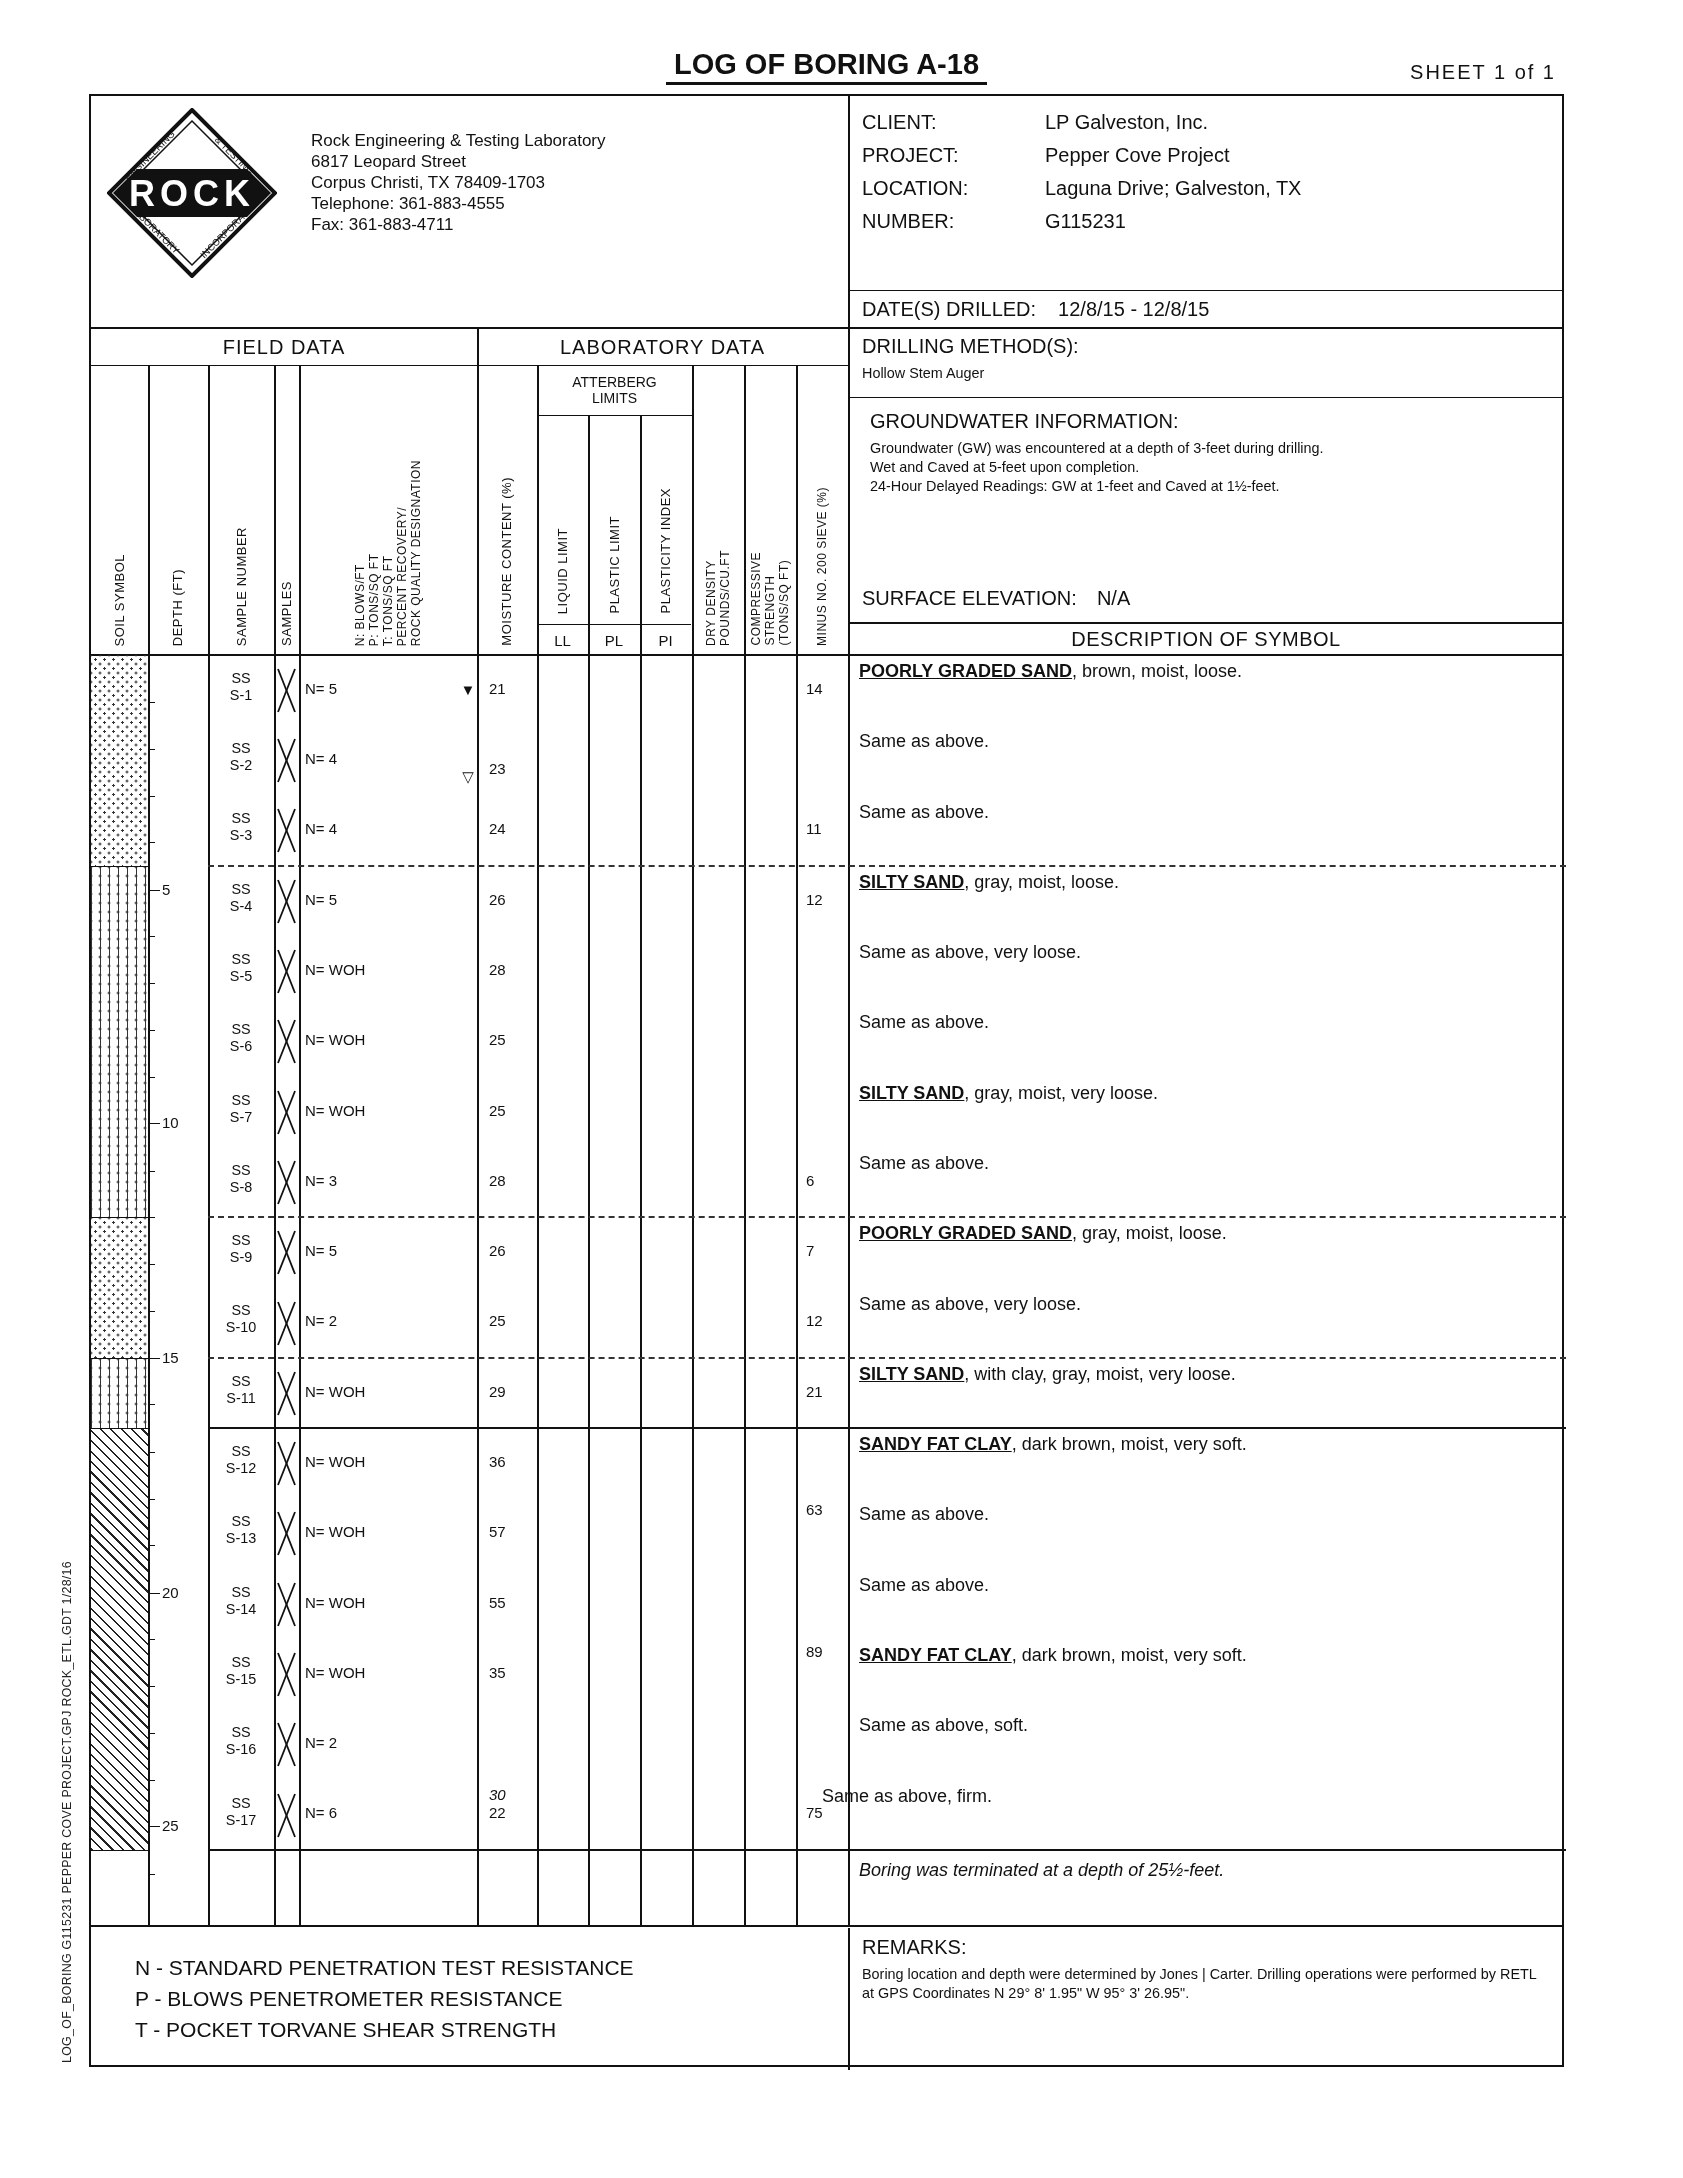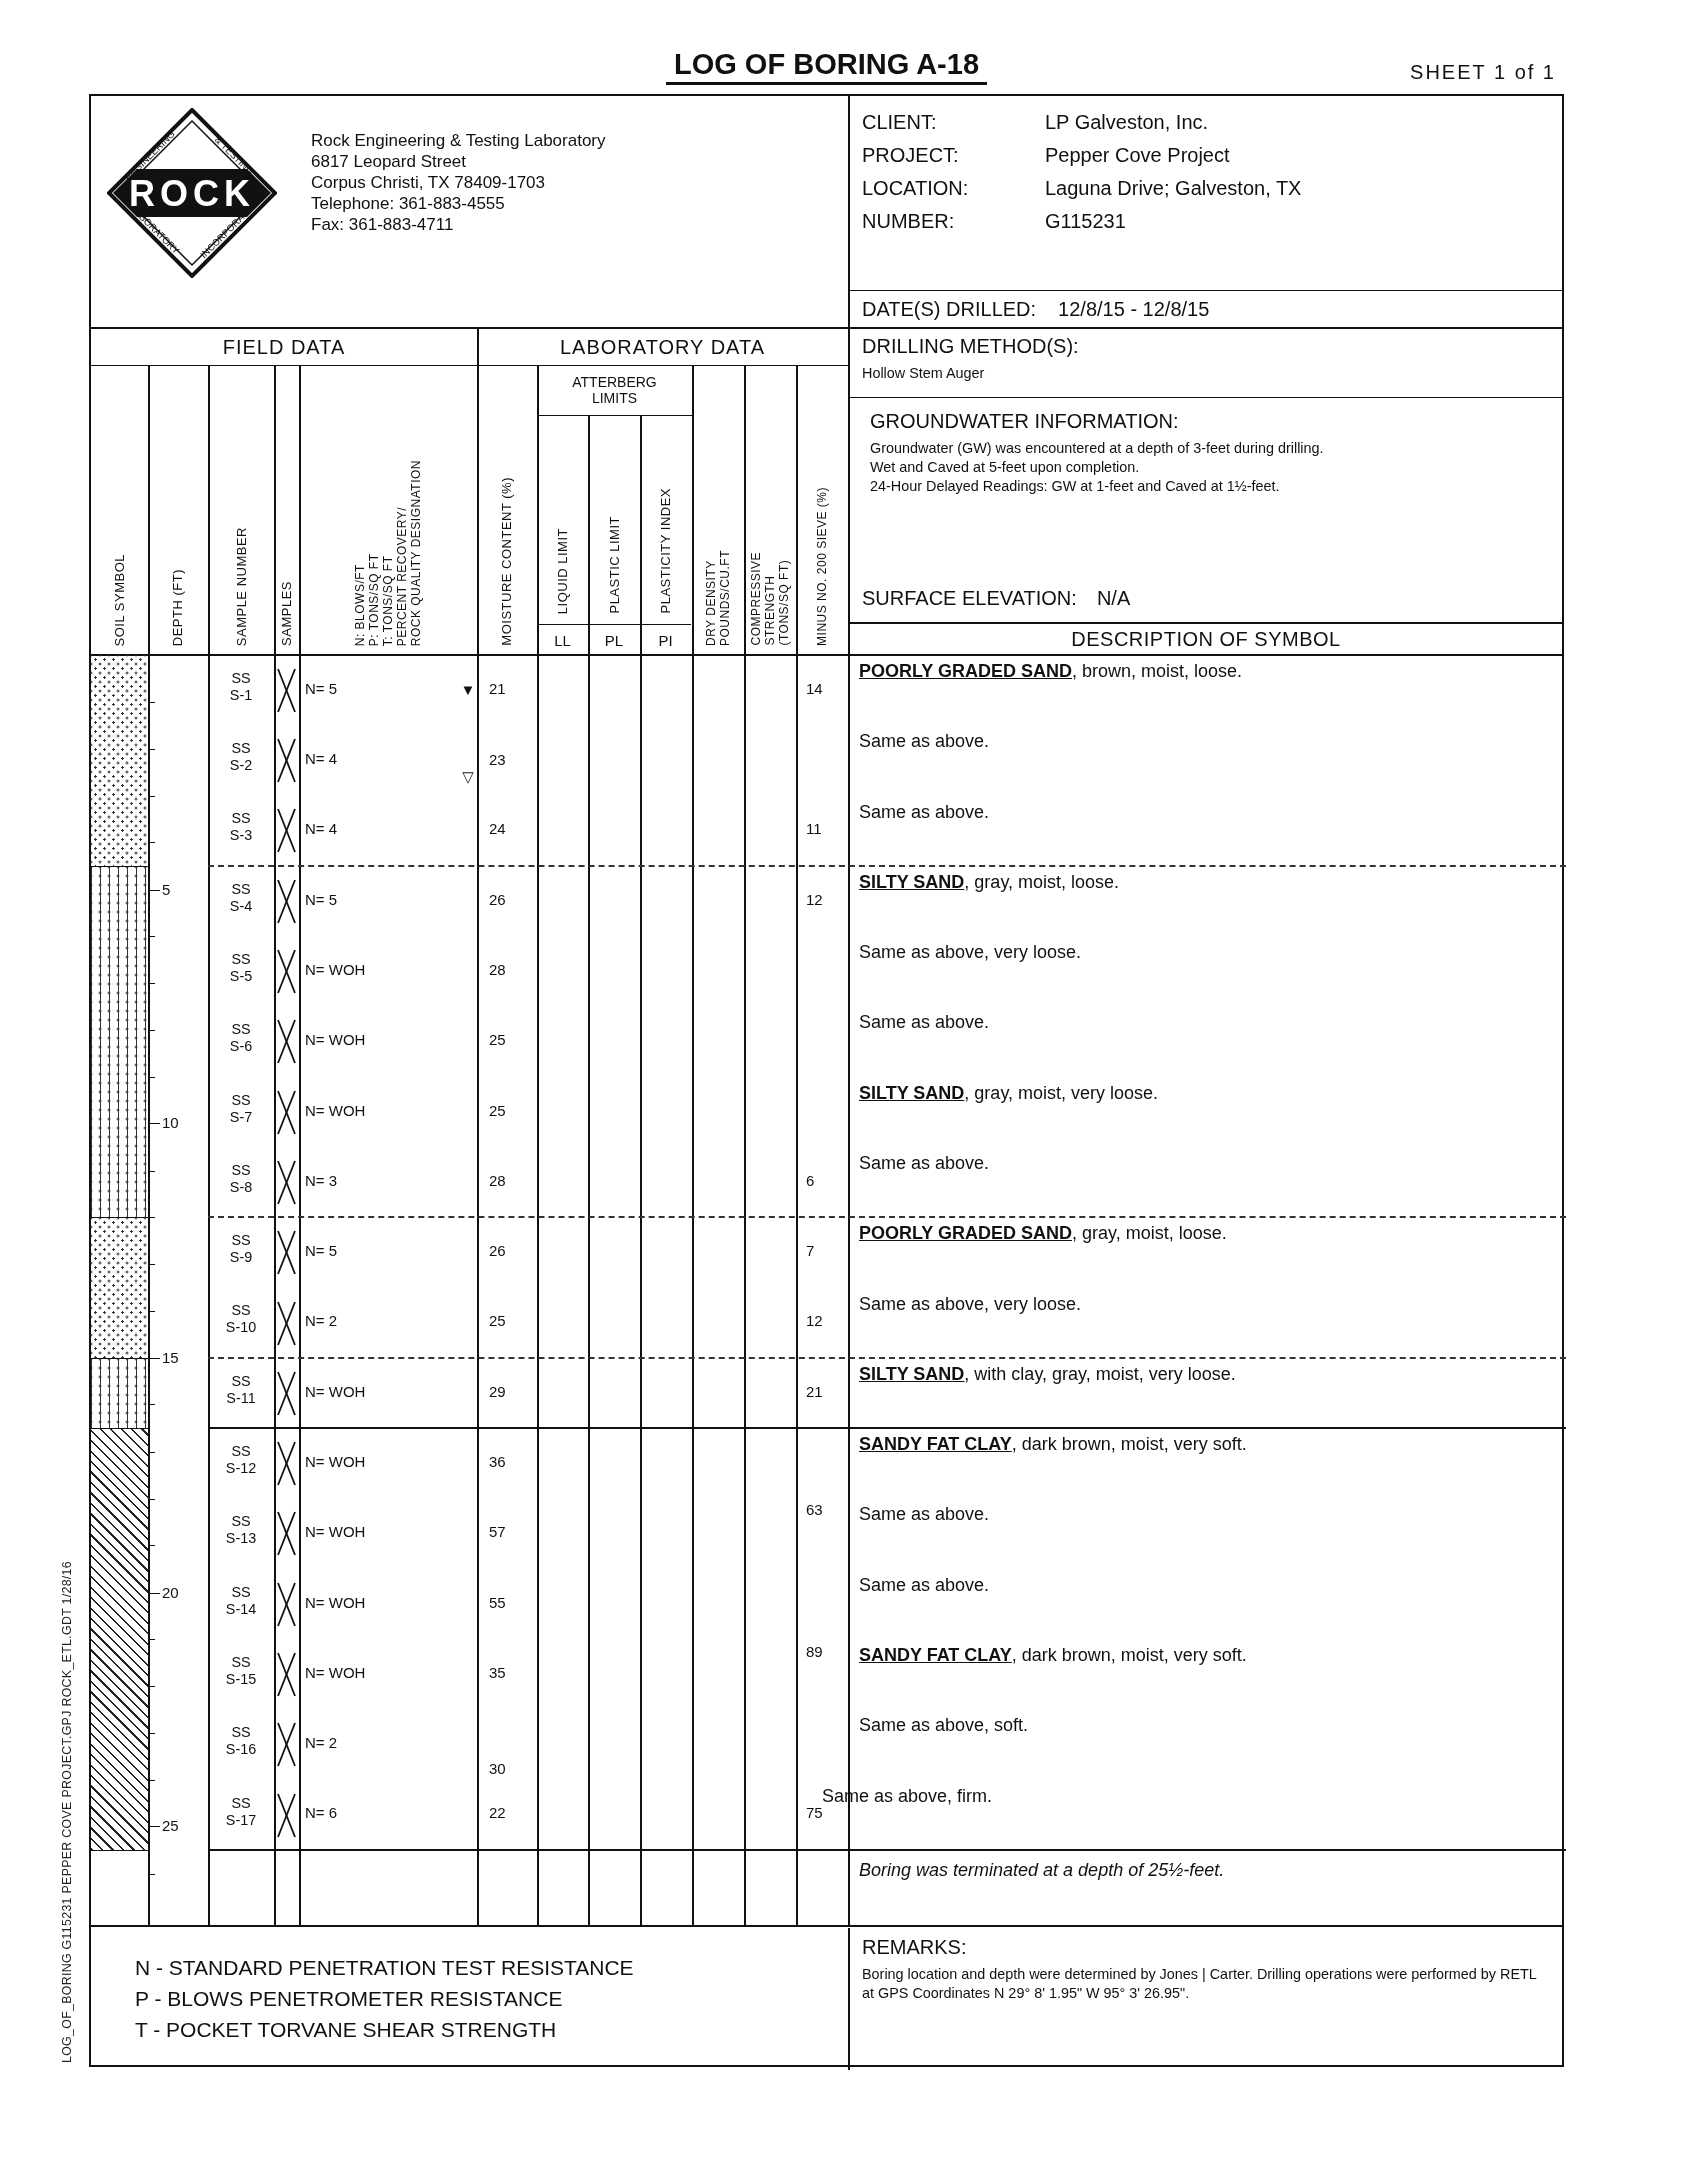--- a/index.html
+++ b/index.html
@@ -299,21 +299,21 @@
       <div class="cell" style="left: 398px; top: 25px; width: 44px; position: absolute;">21</div>
       <div class="cell" style="left: 715px; top: 25px; width: 40px; position: absolute;">14</div>
       <div class="cell desc" style="left: 768px; top: 6px; width: 693px; position: absolute;"><span class="lead">POORLY GRADED SAND</span><span>, brown, moist, loose.</span></div>
       <div class="cell snum pre" style="left: 117px; top: 85px; width: 66px; position: absolute;">SS
 S-2</div>
       <div style="left: 185px; top: 82px; width: 21px; height: 47px; position: absolute;"><svg width="21" height="47" viewBox="0 0 21 47">
           <line x1="2" y1="2" x2="19" y2="45" stroke="#111" stroke-width="1.8"></line>
           <line x1="19" y1="2" x2="2" y2="45" stroke="#111" stroke-width="1.8"></line>
         </svg></div>
       <div class="cell" style="left: 214px; top: 95px; width: 119px; position: absolute;">N= 4</div>
-      <div class="cell" style="left: 398px; top: 96px; width: 44px; position: absolute;">23</div>
+      <div class="cell" style="left: 398px; top: 105px; width: 44px; position: absolute;">23</div>
       <div class="cell desc" style="left: 768px; top: 76px; width: 693px; position: absolute;"><span>Same as above.</span></div>
       <div class="cell snum pre" style="left: 117px; top: 155px; width: 66px; position: absolute;">SS
 S-3</div>
       <div style="left: 185px; top: 152px; width: 21px; height: 47px; position: absolute;"><svg width="21" height="47" viewBox="0 0 21 47">
           <line x1="2" y1="2" x2="19" y2="45" stroke="#111" stroke-width="1.8"></line>
           <line x1="19" y1="2" x2="2" y2="45" stroke="#111" stroke-width="1.8"></line>
         </svg></div>
       <div class="cell" style="left: 214px; top: 165px; width: 119px; position: absolute;">N= 4</div>
       <div class="cell" style="left: 398px; top: 165px; width: 44px; position: absolute;">24</div>
       <div class="cell" style="left: 715px; top: 165px; width: 40px; position: absolute;">11</div>
@@ -437,21 +437,21 @@
       <div class="cell" style="left: 214px; top: 1009px; width: 119px; position: absolute;">N= WOH</div>
       <div class="cell" style="left: 398px; top: 1009px; width: 44px; position: absolute;">35</div>
       <div class="cell desc" style="left: 768px; top: 990px; width: 693px; position: absolute;"><span class="lead">SANDY FAT CLAY</span><span>, dark brown, moist, very soft.</span></div>
       <div class="cell snum pre" style="left: 117px; top: 1069px; width: 66px; position: absolute;">SS
 S-16</div>
       <div style="left: 185px; top: 1066px; width: 21px; height: 47px; position: absolute;"><svg width="21" height="47" viewBox="0 0 21 47">
           <line x1="2" y1="2" x2="19" y2="45" stroke="#111" stroke-width="1.8"></line>
           <line x1="19" y1="2" x2="2" y2="45" stroke="#111" stroke-width="1.8"></line>
         </svg></div>
       <div class="cell" style="left: 214px; top: 1079px; width: 119px; position: absolute;">N= 2</div>
-      <div class="cell" style="left: 398px; top: 1105px; width: 44px; position: absolute;">30</div>
+      <div class="cell" style="left: 398px; top: 1131px; width: 44px; position: absolute; font-style: italic;">30</div>
       <div class="cell desc" style="left: 768px; top: 1060px; width: 693px; position: absolute;"><span>Same as above, soft.</span></div>
       <div class="cell snum pre" style="left: 117px; top: 1140px; width: 66px; position: absolute;">SS
 S-17</div>
       <div style="left: 185px; top: 1137px; width: 21px; height: 47px; position: absolute;"><svg width="21" height="47" viewBox="0 0 21 47">
           <line x1="2" y1="2" x2="19" y2="45" stroke="#111" stroke-width="1.8"></line>
           <line x1="19" y1="2" x2="2" y2="45" stroke="#111" stroke-width="1.8"></line>
         </svg></div>
       <div class="cell" style="left: 214px; top: 1149px; width: 119px; position: absolute;">N= 6</div>
       <div class="cell" style="left: 398px; top: 1149px; width: 44px; position: absolute;">22</div>
       <div class="cell" style="left: 715px; top: 1149px; width: 40px; position: absolute;">75</div>

